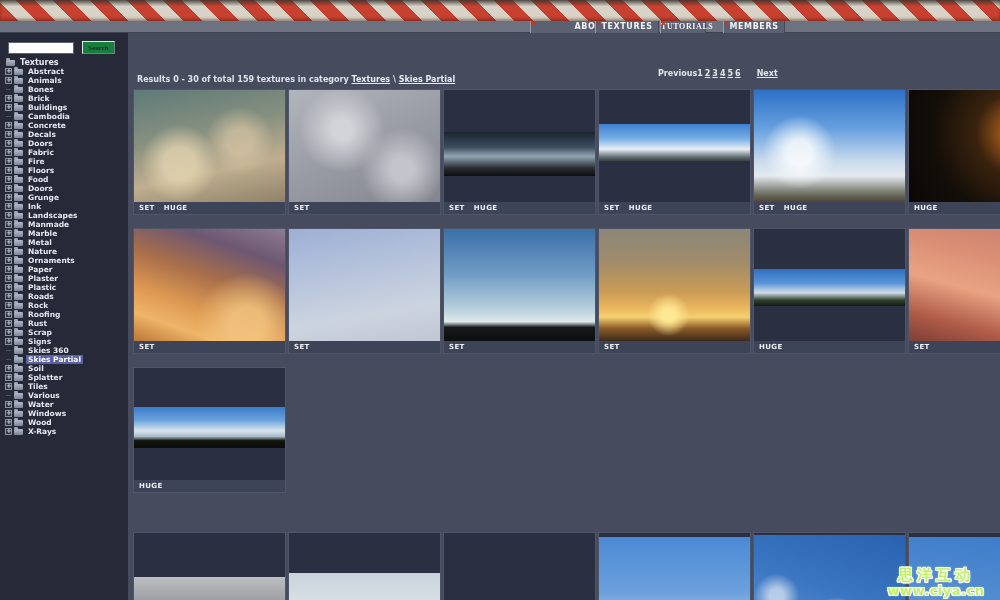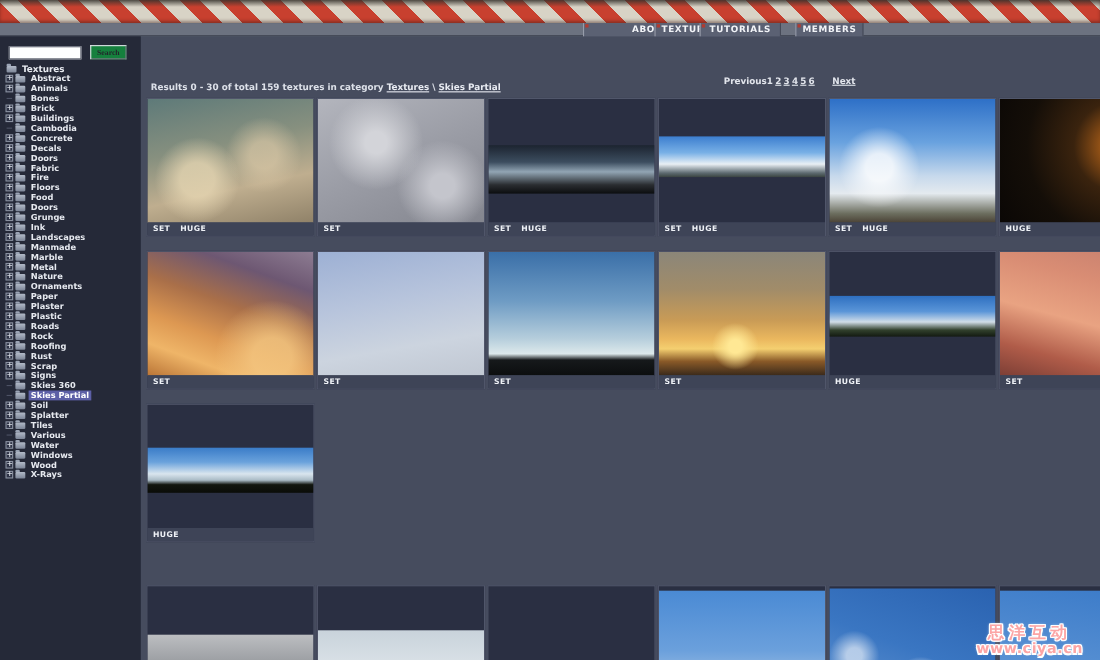--- a/index.html
+++ b/index.html
@@ -28,21 +28,21 @@
     border-left:1px solid #979caa; border-right:1px solid #454a58;
     color:#f2f4f8; font-size:8px; font-weight:bold; letter-spacing:.6px;
     text-align:center; line-height:12px; cursor:pointer;
   }
   .tab::before {
     content:""; position:absolute; left:1px; top:1px; width:3px; height:3px;
     background:#c03527; opacity:.85;
   }
   .tab-about     { left:530px; width:80px;padding-left:43px; }
   .tab-textures  { left:595px; width:64px; }
-  .tab-tutorials { left:636px; width:74px; }
+  .tab-tutorials { left:660px; width:46px;font-family:Liberation Serif, serif; }
   .tab-members   { left:723px; width:62px; }
   
   .sidebar {
     position:absolute; left:0; top:33px; width:128px; height:567px;
     background:#252938;
   }
   .search-input {
     position:absolute; left:8px; top:9px; width:66px; height:12px;
     background:#ffffff; border:1px solid #5e6370; font-size:8px; padding:0 2px;
   }
@@ -162,21 +162,21 @@
       linear-gradient(180deg, #4a8ad4 0%, #6ba0dc 50%, #cfdcea 100%); bottom:0; }
   .img-blue-cloud-2 { top:2px; background:
       radial-gradient(circle at 55% 80%, rgba(255,255,255,.9) 0 8%, rgba(255,255,255,0) 22%),
       radial-gradient(circle at 15% 55%, rgba(255,255,255,.6) 0 5%, rgba(255,255,255,0) 16%),
       linear-gradient(200deg, #2a62b0 0%, #3a76c2 50%, #6a9ad4 100%); bottom:0; }
   .img-blue-cloud-3 { top:4px; background:
       linear-gradient(190deg, #3a7ac8 0%, #5a92d4 70%, #7fa9dc 100%); bottom:0; }
   
   .watermark {
     position:absolute; right:2px; bottom:2px; width:124px; text-align:center;
-    color:#fca5a5; font-weight:bold; line-height:1.1;
+    color:#bef264; font-weight:bold; line-height:1.1;
     text-shadow:
       -1px -1px 0 #fff, 1px -1px 0 #fff, -1px 1px 0 #fff, 1px 1px 0 #fff,
       0 -1px 0 #fff, 0 1px 0 #fff, -1px 0 0 #fff, 1px 0 0 #fff, 0 0 3px #fff;
   }
   .wm-line1 { font-size:15px; letter-spacing:4px; }
   .wm-line2 { font-size:13px; letter-spacing:.5px; }
 </style>
 </head>
 <body>
 

